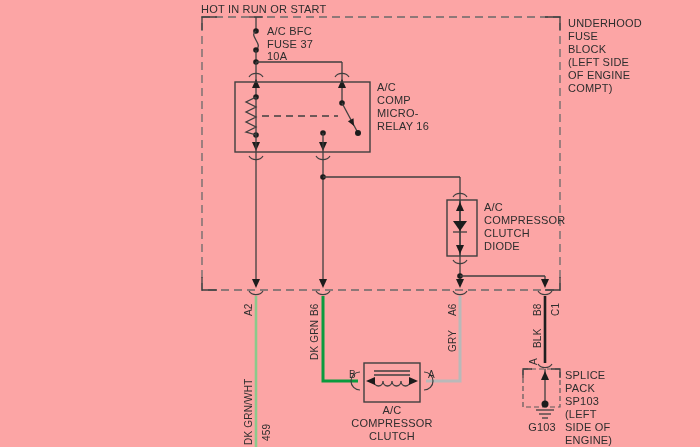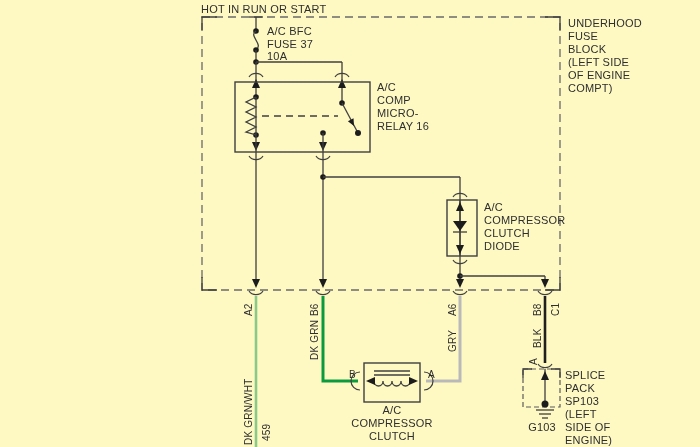--- a/index.html
+++ b/index.html
@@ -1,16 +1,16 @@
 <!DOCTYPE html>
 <html><head>
 <meta charset="utf-8">
 <style>
   html,body{margin:0;padding:0;background:#ffffff;}
-  .stage{position:relative;width:700px;height:447px;background:#fef9c3;overflow:hidden;
+  .stage{position:relative;width:700px;height:447px;background:#fca5a5;overflow:hidden;
          font-family:"Liberation Sans", sans-serif;}
   svg{position:absolute;left:0;top:0;}
   text{fill:#2e2e2e;font-family:"Liberation Sans", sans-serif;font-size:11px;letter-spacing:.2px;}
   .pin{font-size:10px;}
   .ctr{text-anchor:middle;}
   .wire{fill:none;}
   .ln{stroke:#3f3f3f;stroke-width:1.3;fill:none;}
   .cup{stroke:#3f3f3f;stroke-width:1.2;fill:none;}
   .box{stroke:#3f3f3f;stroke-width:1.4;fill:none;}
   .dash{stroke:#6a6a6a;stroke-width:1.3;fill:none;stroke-dasharray:8 5;}

